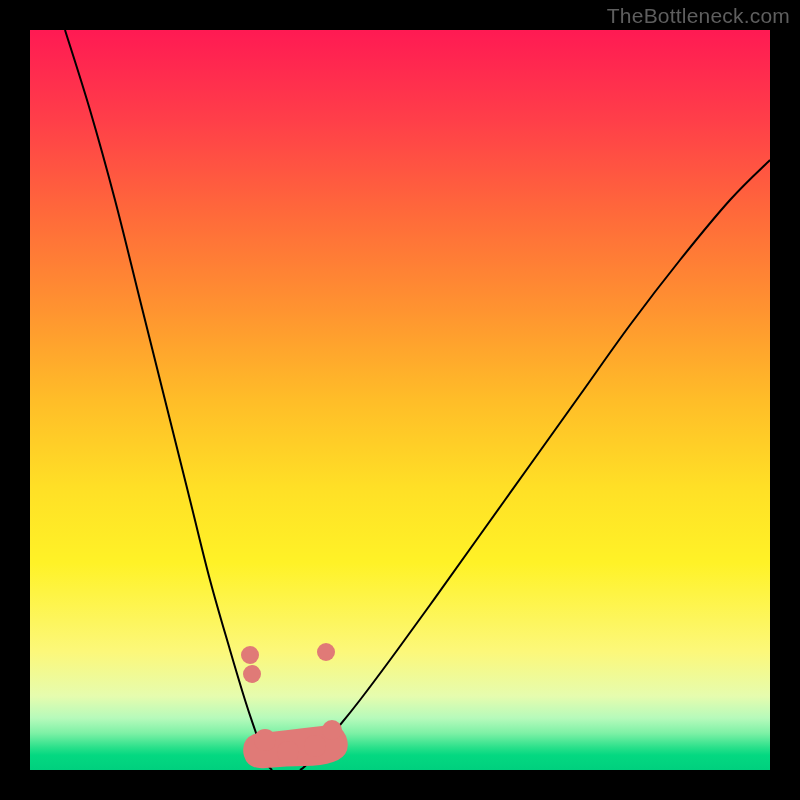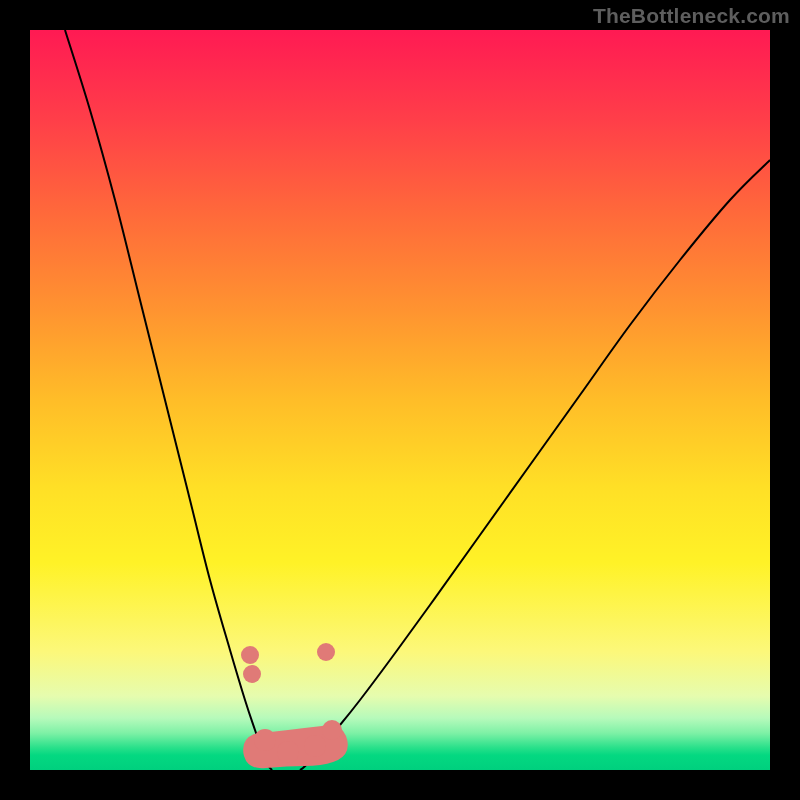--- a/index.html
+++ b/index.html
@@ -34,21 +34,21 @@
       #04d881 98%,
       #00d07e 100%
     );
   }
   .watermark {
     position: absolute;
     top: 4px;
     right: 10px;
     color: #5e5e5e;
     font-size: 21px;
-    font-weight: 700;
+    font-weight: 400;
     letter-spacing: 0.2px;
     z-index: 10;
     text-align: right;
   }
   svg.curves {
     position: absolute;
     left: 0;
     top: 0;
     width: 740px;
     height: 740px;

